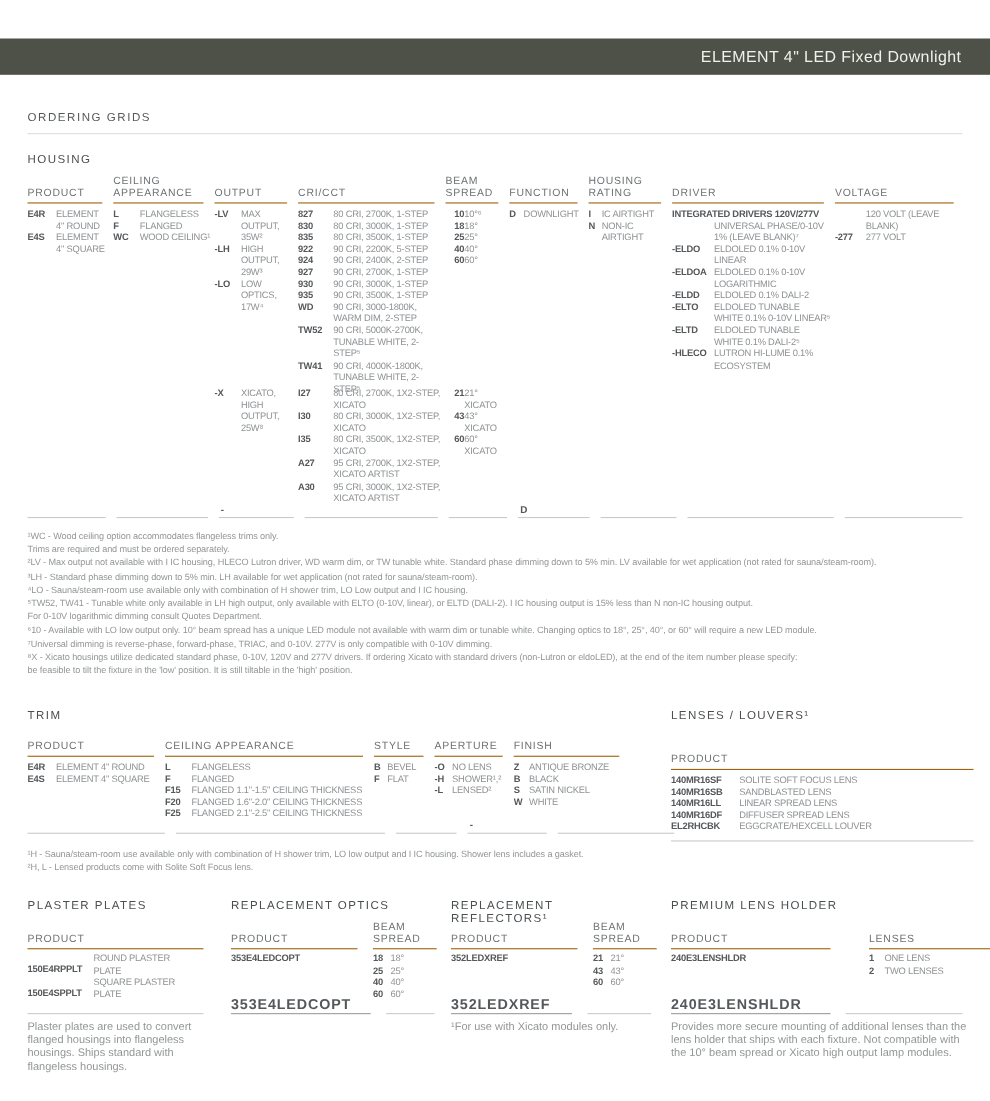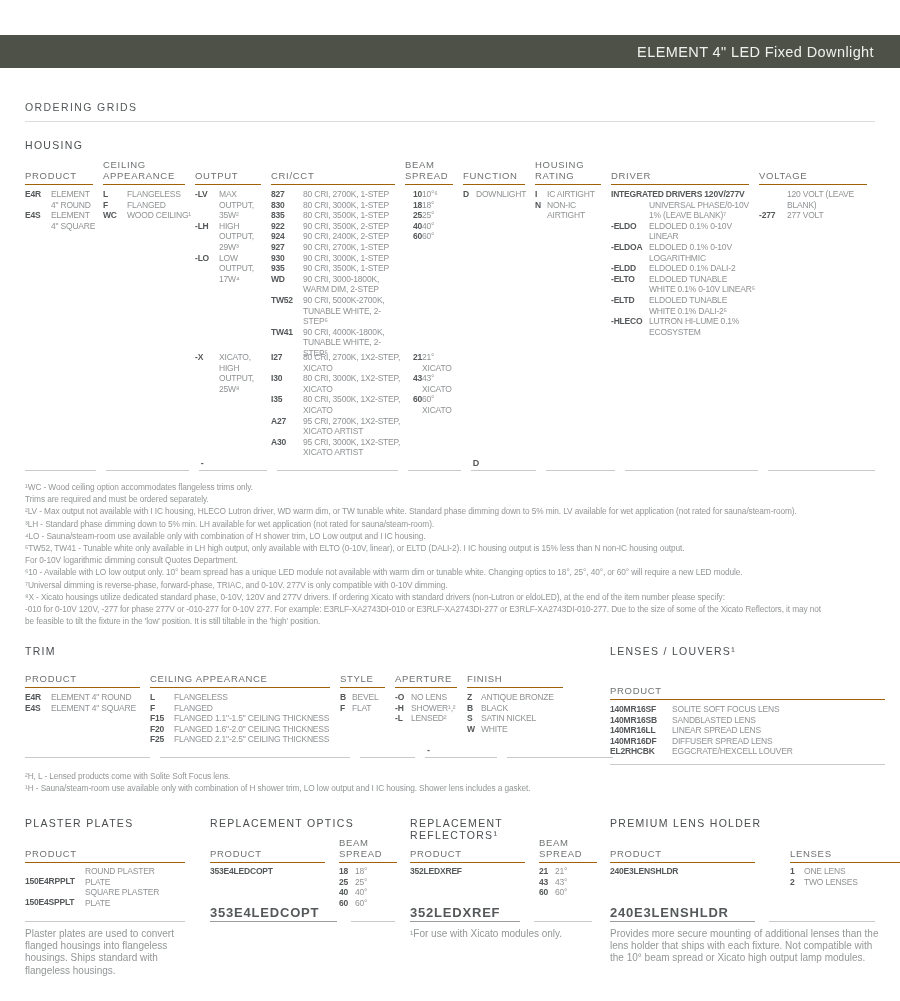--- a/index.html
+++ b/index.html
@@ -138,21 +138,21 @@
         <div class="item">
               <span class="code">-LV</span>
               <span class="desc">MAX OUTPUT, 35W²</span>
             </div>
             <div class="item">
               <span class="code">-LH</span>
               <span class="desc">HIGH OUTPUT, 29W³</span>
             </div>
             <div class="item">
               <span class="code">-LO</span>
-              <span class="desc">LOW OUTPUT, 17W⁴</span>
+              <span class="desc">LOW OPTICS, 17W⁴</span>
             </div>
           </div>
         <div class="grp">
 
         <div class="item">
               <span class="code">-X</span>
               <span class="desc">XICATO, HIGH OUTPUT, 25W⁸</span>
             </div>
           </div>
       </div>
@@ -167,21 +167,21 @@
             <div class="item">
               <span class="code">830</span>
               <span class="desc">80 CRI, 3000K, 1-STEP</span>
             </div>
             <div class="item">
               <span class="code">835</span>
               <span class="desc">80 CRI, 3500K, 1-STEP</span>
             </div>
             <div class="item">
               <span class="code">922</span>
-              <span class="desc">90 CRI, 3500K, 2-STEP</span>
+              <span class="desc">90 CRI, 2200K, 5-STEP</span>
             </div>
             <div class="item">
               <span class="code">924</span>
               <span class="desc">90 CRI, 2400K, 2-STEP</span>
             </div>
             <div class="item">
               <span class="code">927</span>
               <span class="desc">90 CRI, 2700K, 1-STEP</span>
             </div>
             <div class="item">
@@ -391,21 +391,20 @@
     <div class="fn">¹WC - Wood ceiling option accommodates flangeless trims only.</div>
         <div class="fn">Trims are required and must be ordered separately.</div>
         <div class="fn">²LV - Max output not available with I IC housing, HLECO Lutron driver, WD warm dim, or TW tunable white. Standard phase dimming down to 5% min. LV available for wet application (not rated for sauna/steam-room).</div>
         <div class="fn">³LH - Standard phase dimming down to 5% min. LH available for wet application (not rated for sauna/steam-room).</div>
         <div class="fn">⁴LO - Sauna/steam-room use available only with combination of H shower trim, LO Low output and I IC housing.</div>
         <div class="fn">⁵TW52, TW41 - Tunable white only available in LH high output, only available with ELTO (0-10V, linear), or ELTD (DALI-2). I IC housing output is 15% less than N non-IC housing output.</div>
         <div class="fn">For 0-10V logarithmic dimming consult Quotes Department.</div>
         <div class="fn">⁶10 - Available with LO low output only. 10° beam spread has a unique LED module not available with warm dim or tunable white. Changing optics to 18°, 25°, 40°, or 60° will require a new LED module.</div>
         <div class="fn">⁷Universal dimming is reverse-phase, forward-phase, TRIAC, and 0-10V. 277V is only compatible with 0-10V dimming.</div>
         <div class="fn">⁸X - Xicato housings utilize dedicated standard phase, 0-10V, 120V and 277V drivers. If ordering Xicato with standard drivers (non-Lutron or eldoLED), at the end of the item number please specify:</div>
-        <div class="fn">-010 for 0-10V 120V, -277 for phase 277V or -010-277 for 0-10V 277. For example: E3RLF-XA2743DI-010 or E3RLF-XA2743DI-277 or E3RLF-XA2743DI-010-277. Due to the size of some of the Xicato Reflectors, it may not</div>
         <div class="fn">be feasible to tilt the fixture in the 'low' position. It is still tiltable in the 'high' position.</div>
       </div>
 
     <div id="trim-band">
       <div class="sec-title">TRIM</div>
       <div class="grid" id="trim-grid">
         <div class="tc1">
           <div class="col-h">PRODUCT</div>
           <div class="grp tgrp">
 
@@ -549,22 +548,22 @@
               <span class="desc">EGGCRATE/HEXCELL LOUVER</span>
             </div>
           </div>
         <div id="lenses-line"></div>
       </div>
     </div>
 
     <div id="mid-fn">
       <div>
 
-      <div class="fn">²H, L - Lensed products come with Solite Soft Focus lens.</div>
-          <div class="fn">¹H - Sauna/steam-room use available only with combination of H shower trim, LO low output and I IC housing. Shower lens includes a gasket.</div>
+      <div class="fn">¹H - Sauna/steam-room use available only with combination of H shower trim, LO low output and I IC housing. Shower lens includes a gasket.</div>
+          <div class="fn">²H, L - Lensed products come with Solite Soft Focus lens.</div>
         </div>
     </div>
 
     <div id="bottom-band">
 
       <div class="bsec" id="sec-plaster">
         <div class="sec-title">PLASTER PLATES</div>
         <div class="grid">
           <div class="pcol1">
             <div class="col-h">PRODUCT</div>

